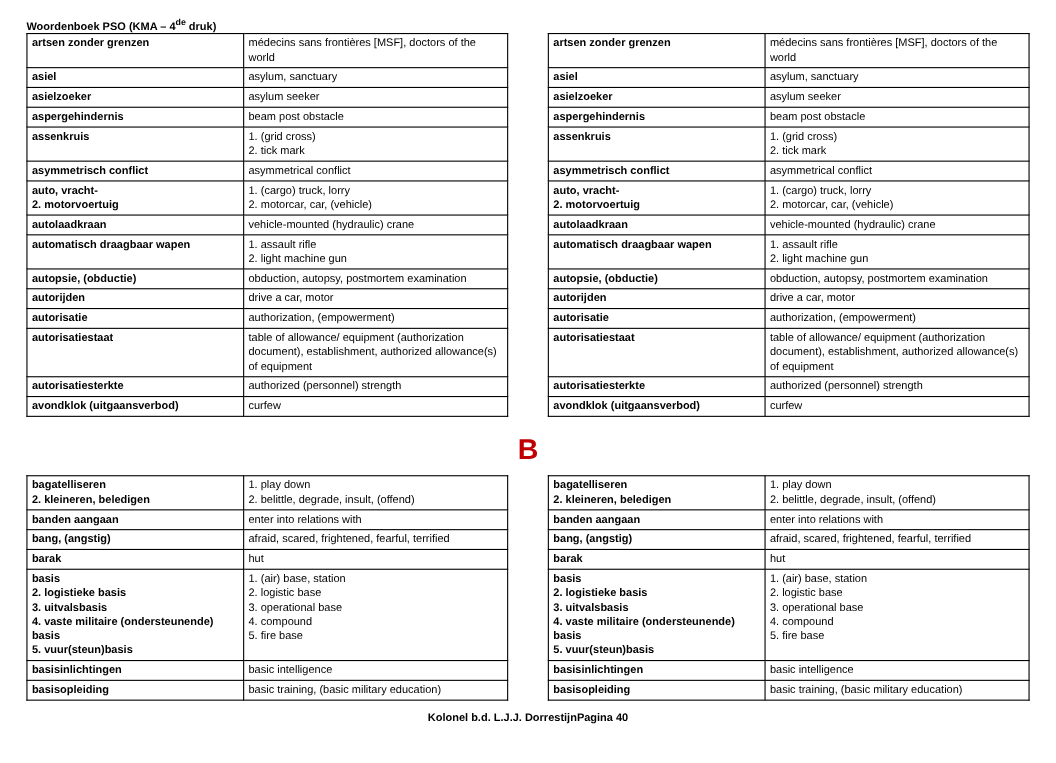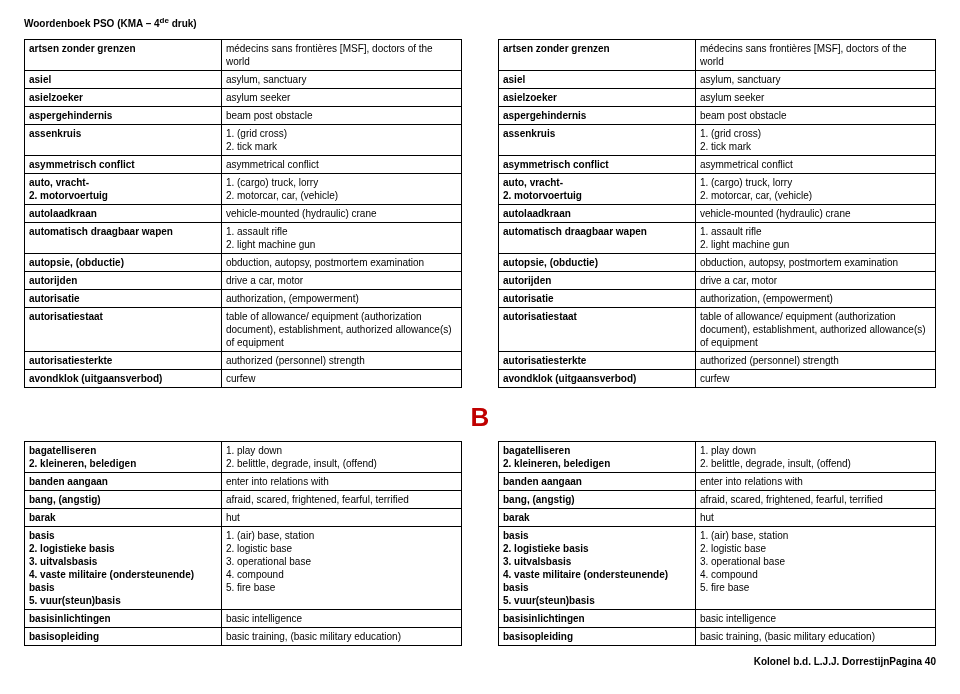--- a/index.html
+++ b/index.html
@@ -1,24 +1,24 @@
 <!DOCTYPE html>
 <html><head>
 <meta charset="utf-8">
 <style>
 body{margin:0;font-family:Verdana,Geneva,sans-serif;font-size:10px;background:#fff;color:#000;padding:16px 24px}
-.header{font-weight:bold;margin-bottom:10px}
+.header{font-weight:bold;}
 .sup{font-size:8px;vertical-align:super}
 .cols{display:flex;gap:36px}
 .col{flex:1}
 table{border-collapse:collapse;width:100%;table-layout:fixed}
 td{border:1px solid #000;padding:2px 4px;vertical-align:top;line-height:1.3}
 td.term{font-weight:bold;width:43%}
 .letter{text-align:center;color:#c00000;font-weight:bold;font-size:26px;margin:14px 0 8px}
-.footer{display:flex;justify-content:flex-end;font-weight:bold;margin-top:10px}
+.footer{display:flex;justify-content:center;font-weight:bold;margin-top:10px}
 </style>
 </head>
 <body>
 
 <div class="header">
 <span>Woordenboek PSO (KMA – 4</span><span class="sup">de</span><span> druk)</span>
 </div>
 
 <div class="cols">
 <div class="col">

